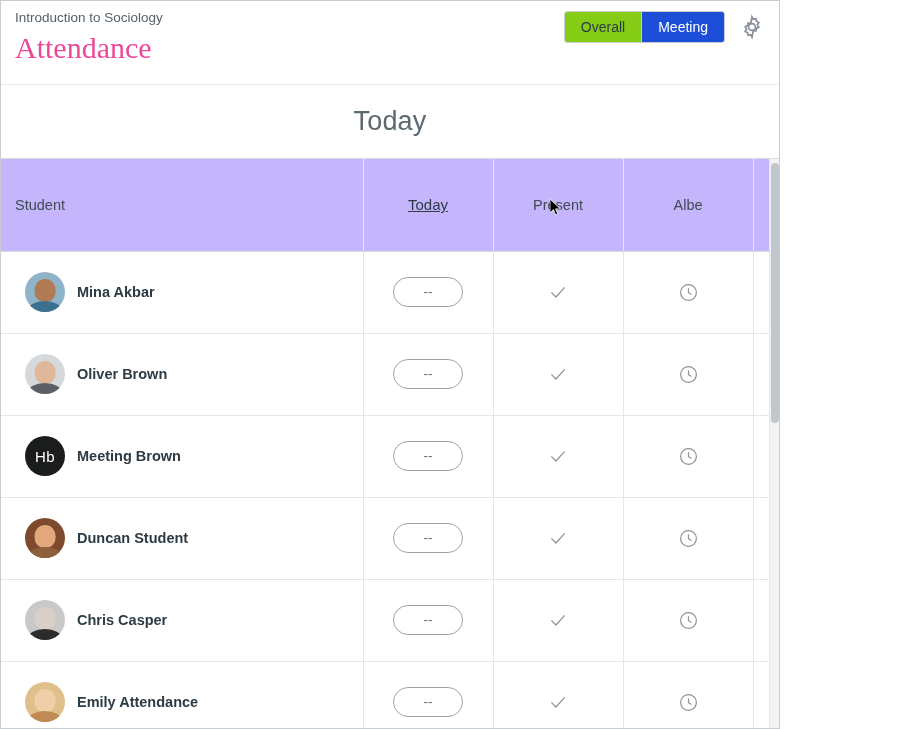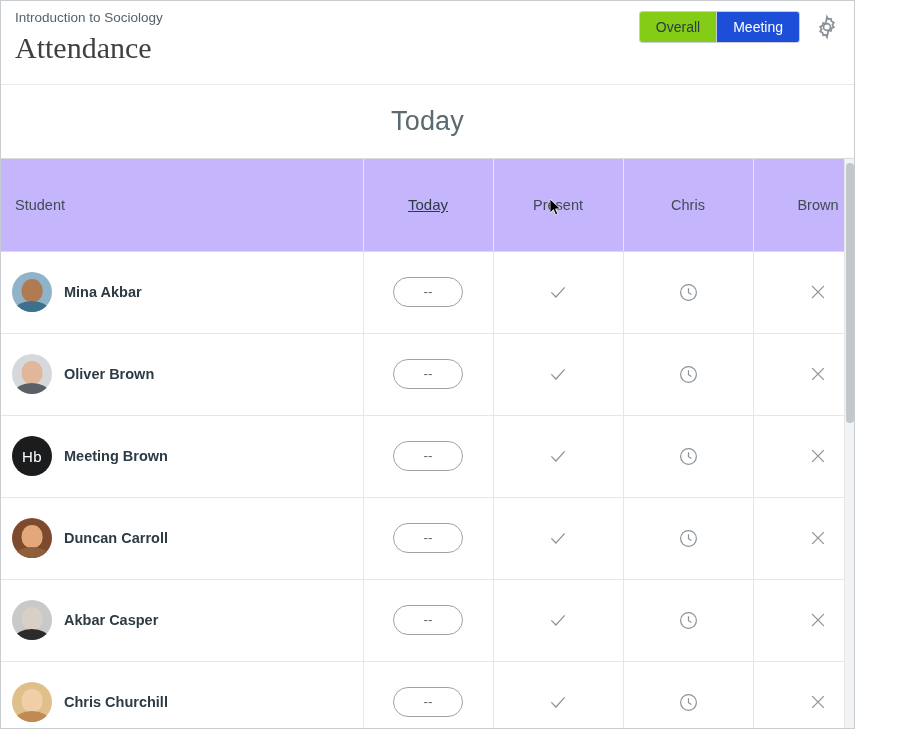--- a/index.html
+++ b/index.html
@@ -8,21 +8,21 @@
     padding: 0;
     width: 903px;
     height: 729px;
     overflow: hidden;
     font-family: "Liberation Sans", sans-serif;
     background: #ffffff;
     color: #2d3b45;
   }
   #app {
     position: relative;
-    width: 855px;
+    width: 780px;
     height: 729px;
     border: 1px solid #c7cdd1;
     background: #ffffff;
     overflow: hidden;
   }
 
   
   .header {
     position: relative;
     height: 84px;
@@ -33,21 +33,21 @@
   .course-name {
     font-size: 13.5px;
     color: #55626c;
     line-height: 18px;
     padding-left: 2px;
   }
   .page-title {
     font-family: "Liberation Serif", serif;
     font-size: 30px;
     font-weight: normal;
-    color: #404040;
+    color: #ec4899;
     margin: 2px 0 0 0;
     line-height: 38px;
     padding-left: 2px;
   }
   .header-right {
     position: absolute;
     top: 10px;
     right: 14px;
     display: flex;
     align-items: center;
@@ -148,21 +148,21 @@
     border-bottom: 1px solid #e4e6e8;
     border-right: 1px solid #e4e6e8;
     text-align: center;
     vertical-align: middle;
     background: #ffffff;
   }
   table.attendance tbody td:last-child { border-right: none; }
 
   td.student-cell {
     text-align: left;
-    padding-left: 11px;
+    padding-left: 24px;
   }
   .student {
     display: flex;
     align-items: center;
     gap: 12px;
   }
   .avatar {
     width: 40px;
     height: 40px;
     border-radius: 50%;
@@ -293,21 +293,21 @@
           <col class="c-state">
           <col class="c-state">
       </colgroup>
       <thead>
         <tr>
           <th class="student-head">Student</th>
           <th class="today-head">
             <span class="lnk">Today</span>
           </th>
           <th>Present</th>
-          <th>Chris</th>
+          <th>Albe</th>
           <th>Brown</th>
           <th>Excused</th>
         </tr>
       </thead>
       <tbody>
 
         <tr>
           <td class="student-cell">
             <div class="student">
               <div class="avatar" style="background:#8fb4c9;">
@@ -424,21 +424,21 @@
           </td>
         </tr>
 
         <tr>
           <td class="student-cell">
             <div class="student">
               <div class="avatar" style="background:#7e4a2d;">
                 <div class="head" style="background:#e2a87c;"></div>
                 <div class="body" style="background:#8d5f3b;"></div>
               </div>
-              <span class="student-name">Duncan Carroll</span>
+              <span class="student-name">Duncan Student</span>
             </div>
           </td>
           <td>
             <span class="pill">--</span>
           </td>
           <td>
             <span class="icon-btn">
               <svg width="20" height="20" viewBox="0 0 24 24" fill="none" stroke="#8b9399" stroke-width="1.5">
                   <path d="M4 12.5L9.5 18 20 6.5"></path>
                 </svg>
@@ -464,21 +464,21 @@
           </td>
         </tr>
 
         <tr>
           <td class="student-cell">
             <div class="student">
               <div class="avatar" style="background:#c9c9c9;">
                 <div class="head" style="background:#d8cfc6;"></div>
                 <div class="body" style="background:#2b2b2b;"></div>
               </div>
-              <span class="student-name">Akbar Casper</span>
+              <span class="student-name">Chris Casper</span>
             </div>
           </td>
           <td>
             <span class="pill">--</span>
           </td>
           <td>
             <span class="icon-btn">
               <svg width="20" height="20" viewBox="0 0 24 24" fill="none" stroke="#8b9399" stroke-width="1.5">
                   <path d="M4 12.5L9.5 18 20 6.5"></path>
                 </svg>
@@ -504,21 +504,21 @@
           </td>
         </tr>
 
         <tr>
           <td class="student-cell">
             <div class="student">
               <div class="avatar" style="background:#e0c08a;">
                 <div class="head" style="background:#f0cfa8;"></div>
                 <div class="body" style="background:#c08a54;"></div>
               </div>
-              <span class="student-name">Chris Churchill</span>
+              <span class="student-name">Emily Attendance</span>
             </div>
           </td>
           <td>
             <span class="pill">--</span>
           </td>
           <td>
             <span class="icon-btn">
               <svg width="20" height="20" viewBox="0 0 24 24" fill="none" stroke="#8b9399" stroke-width="1.5">
                   <path d="M4 12.5L9.5 18 20 6.5"></path>
                 </svg>

